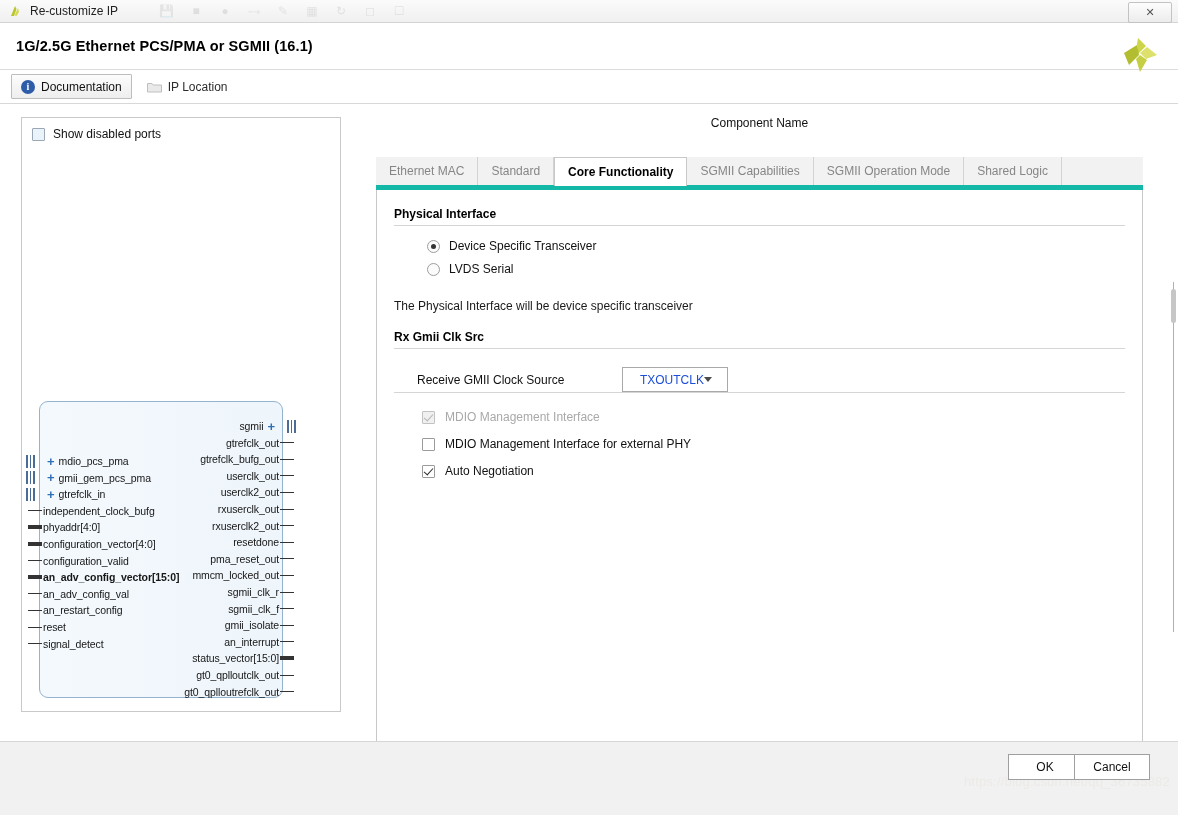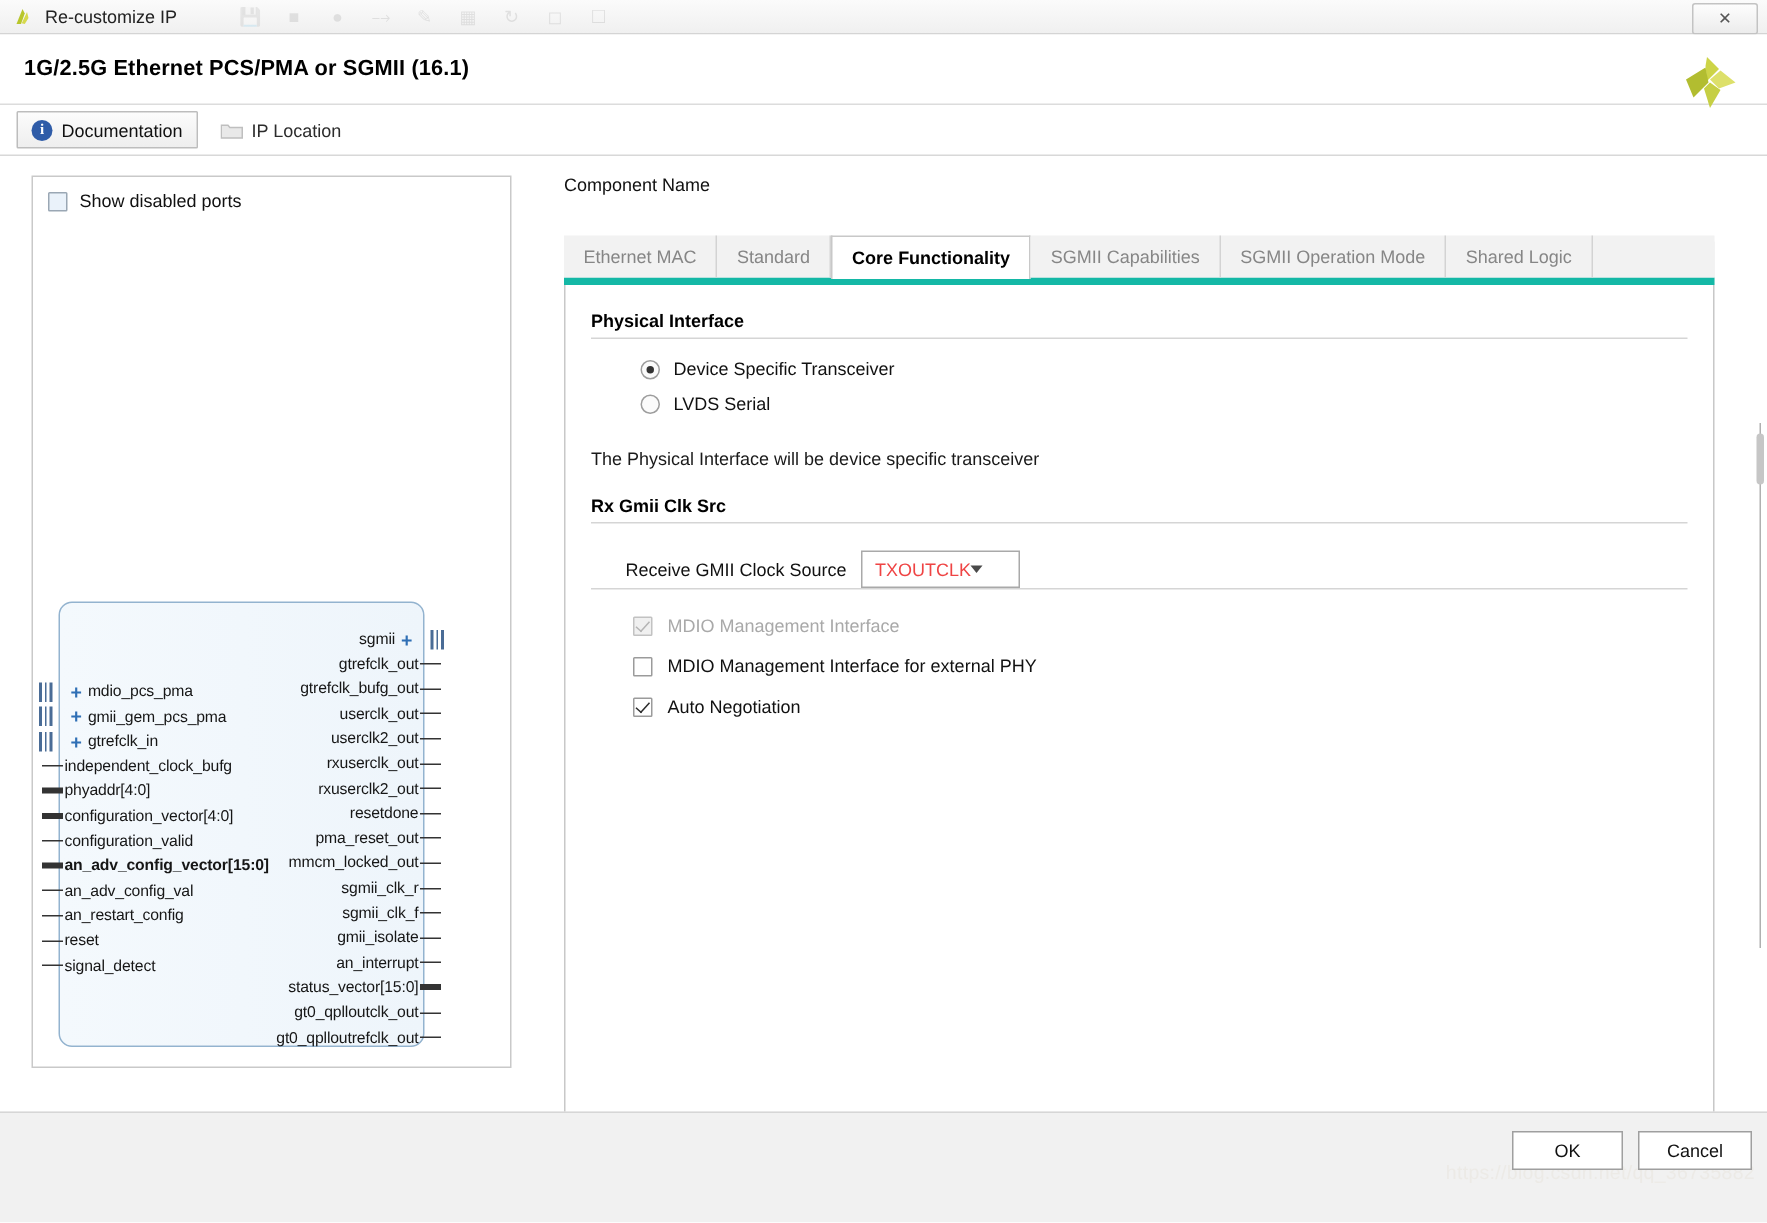--- a/index.html
+++ b/index.html
@@ -262,20 +262,21 @@
     bottom: 0;
   }
   .compname-row {
     display: flex;
     align-items: center;
     gap: 19px;
     position: absolute;
     left: 16px;
     top: 12px;
     right: 17px;
+    flex-direction: column;
   }
   .compname-label { font-size: 12px; color: #111; white-space: nowrap; }
   .compname-input {
     flex: 1;
     height: 22px;
     line-height: 22px;
     border: 1px solid #b7b7b7;
     background: #efefef;
     font-size: 12px;
     color: #111;
@@ -384,25 +385,26 @@
     padding: 14px 0 0 23px;
   }
   .field-label { font-size: 12px; color: #111; }
   .combo {
     width: 106px;
     height: 25px;
     border: 1px solid #a9a9a9;
     background: #ffffff;
     display: flex;
     align-items: center;
-    justify-content: flex-start;
+    justify-content: center;
     padding: 0 7px 0 8px;
     box-sizing: border-box;
     font-size: 12px;
-    color: #ef4444;
+    color: #1d4ed8;
+    margin-left: 48px;
   }
   .chev {
     width: 0; height: 0;
     border-left: 4.5px solid transparent;
     border-right: 4.5px solid transparent;
     border-top: 5px solid #4a4a4a;
     flex: none;
   }
   .check-row {
     display: flex;
@@ -443,21 +445,21 @@
     height: 26px;
     line-height: 24px;
     text-align: center;
     border: 1px solid #9f9f9f;
     background: #ffffff;
     font-size: 12px;
     color: #111;
     box-sizing: border-box;
   }
   .btn-ok { right: 96px; width: 74px; }
-  .btn-cancel { right: 10px; width: 76px; margin-left: 24px; }
+  .btn-cancel { right: 28px; width: 76px; margin-left: 24px; }
   .watermark {
     position: absolute;
     right: 8px;
     top: 32px;
     font-size: 13px;
     color: #eceae6;
     letter-spacing: 0.2px;
     white-space: nowrap;
     font-family: "Liberation Sans", sans-serif;
   }

